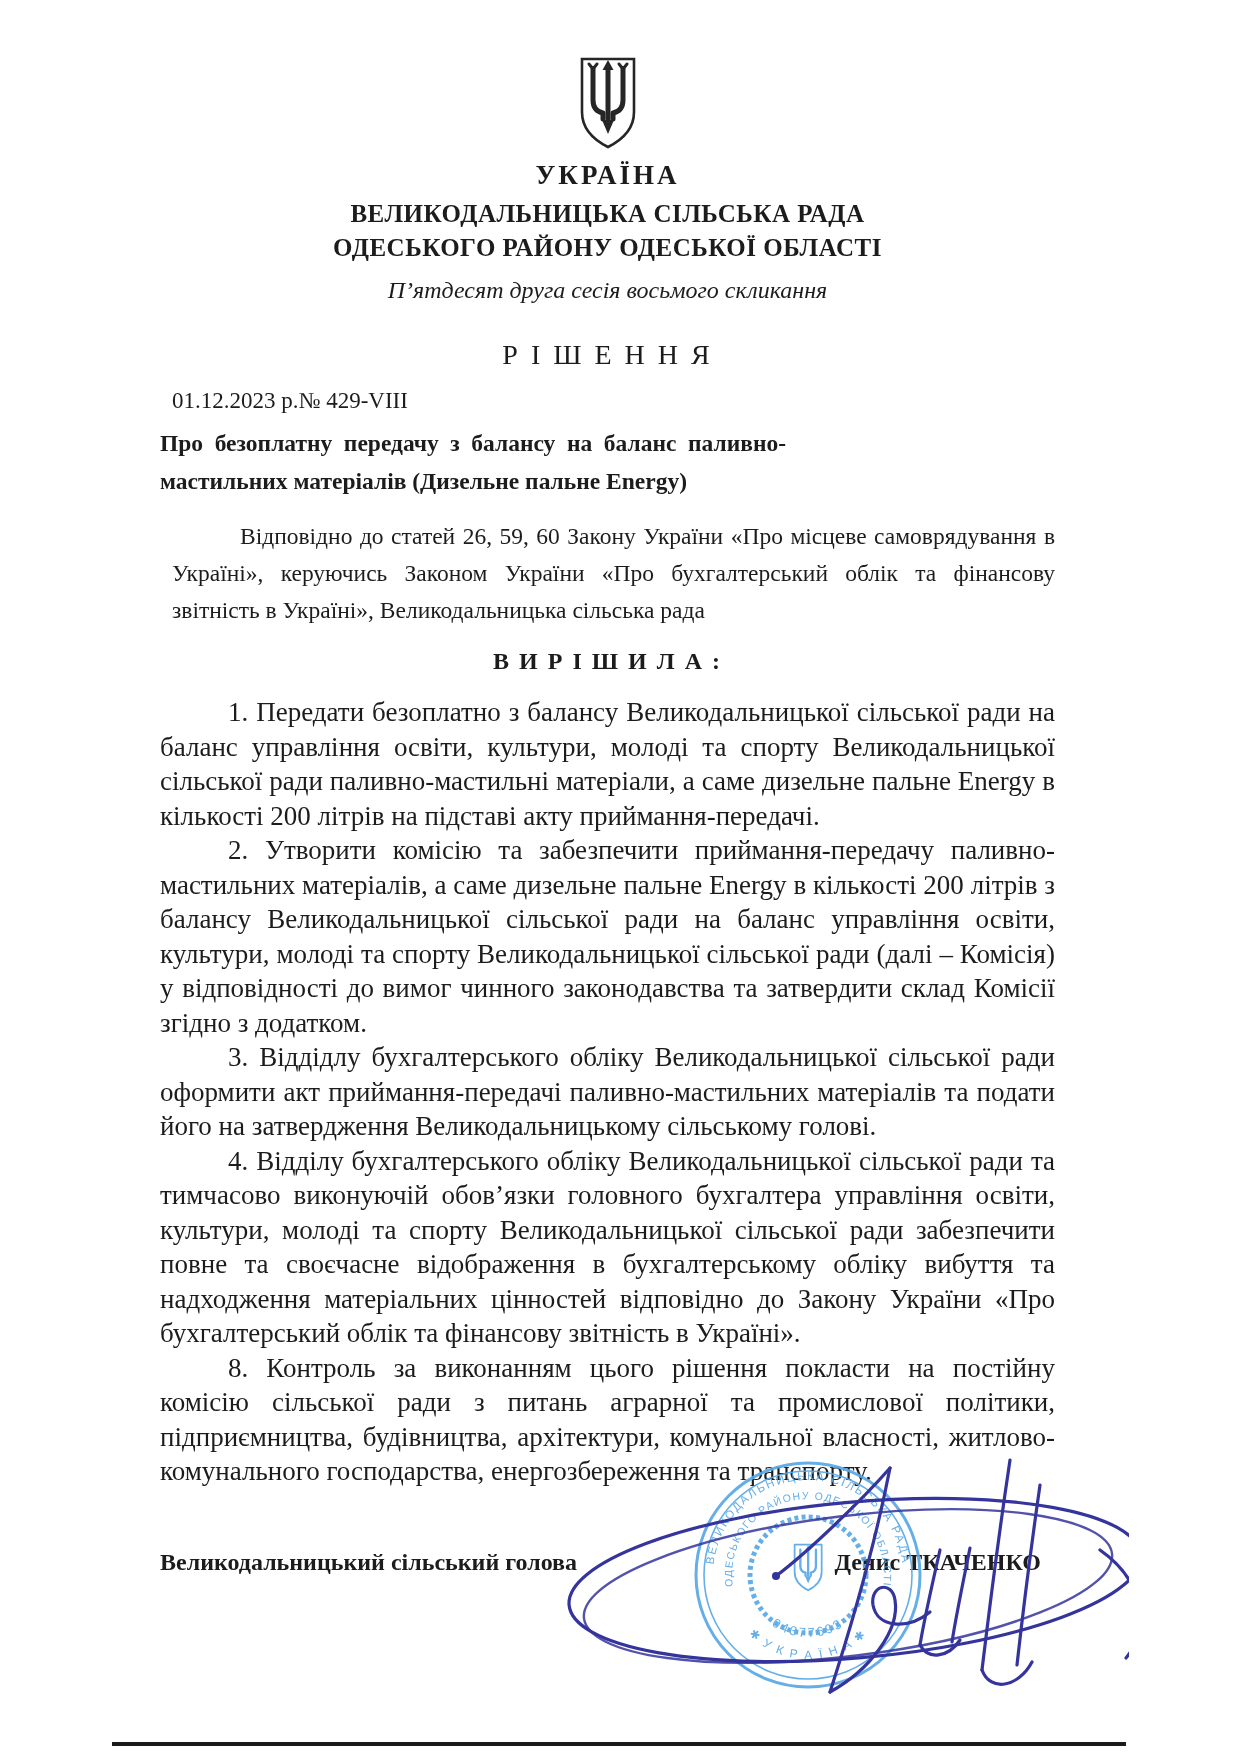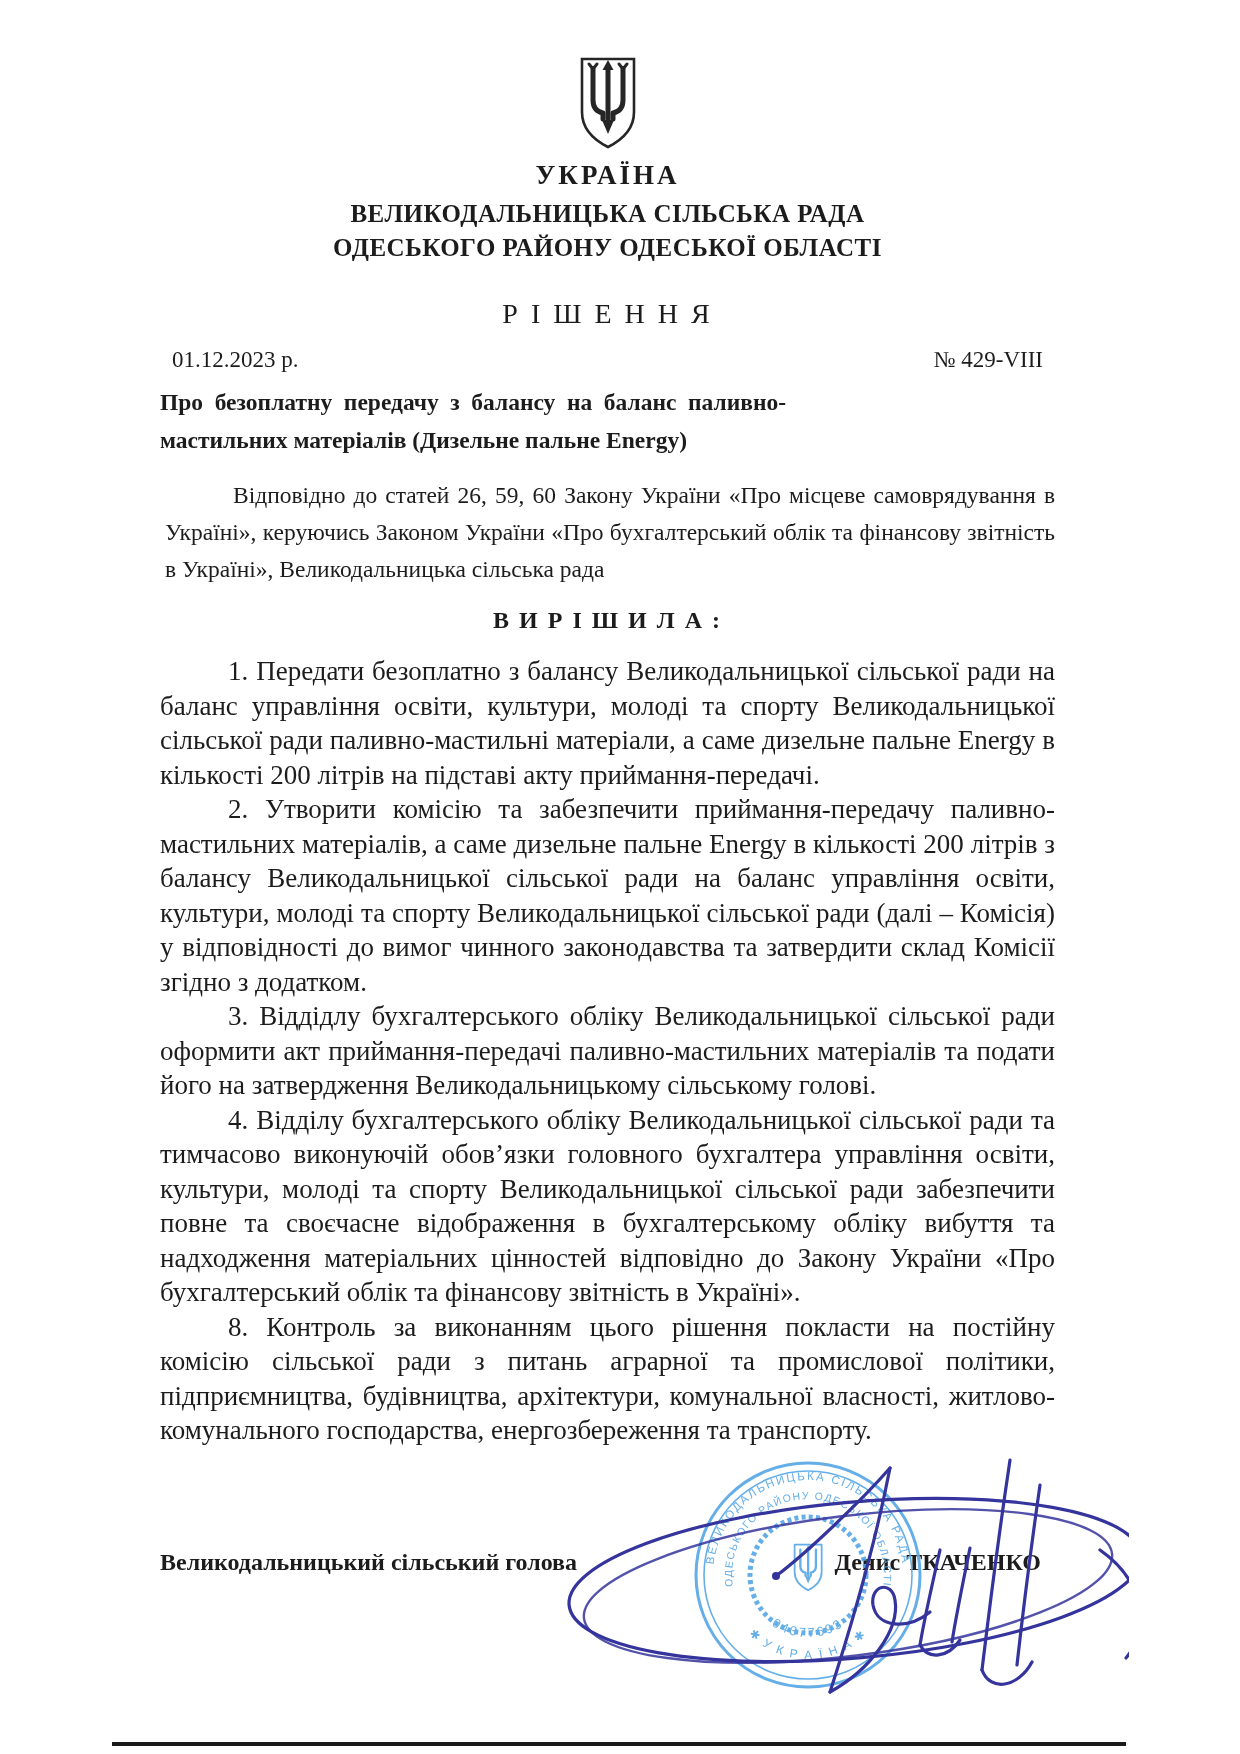--- a/index.html
+++ b/index.html
@@ -12,25 +12,25 @@
     overflow:hidden;
   }
   .content{padding:0 185px 0 160px;width:895px;}
   .hdr{ text-align:center; }
   .emblem{display:block;margin:56px auto 0 auto;}
   .country{margin-top:8px;font-size:27px;font-weight:bold;letter-spacing:3px;line-height:30px;}
   .council{margin-top:9px;font-size:25px;font-weight:bold;letter-spacing:.5px;line-height:30px;}
   .region{margin-top:4px;font-size:25px;font-weight:bold;letter-spacing:.5px;line-height:30px;}
   .session{margin-top:13px;font-size:24px;font-style:italic;line-height:28px;}
   .doc-title{margin-top:36px;text-align:center;font-size:28px;letter-spacing:3px;line-height:30px;}
-  .date-row{margin-top:17px;display:flex;justify-content:space-between;font-size:23px;line-height:28px;}
+  .date-row{margin-top:17px;display:flex;justify-content:flex-start;font-size:23px;line-height:28px;}
   .date-row .d{padding-left:12px;}
   .date-row .n{padding-right:12px;}
   .subject{margin-top:10px;width:626px;font-size:23.5px;font-weight:bold;line-height:37.5px;text-align:justify;}
-  .preamble{margin:18px 0 0 5px;font-size:23.5px;line-height:37px;text-align:justify;text-indent:68px;}
+  .preamble{margin:18px 0 0 12px;font-size:23.5px;line-height:37px;text-align:justify;text-indent:68px;}
   .resolved{margin-top:17px;text-align:center;font-size:24px;font-weight:bold;letter-spacing:2px;line-height:30px;}
   .items{margin-top:19px;}
   .items p{margin:0;font-size:27px;line-height:34.5px;text-align:justify;text-indent:68px;}
   .sig-row{
     position:absolute;left:160px;top:1547px;width:895px;
     display:flex;justify-content:space-between;align-items:baseline;
     font-size:24px;font-weight:bold;line-height:30px;gap:46px;
   }
   .sig-row .nm{padding-right:14px;}
   .stamp-svg{position:absolute;left:688px;top:1455px;color:var(--stamp-ink,#5aa9e4);opacity:.92;pointer-events:none;}
@@ -52,20 +52,21 @@
           <path d="M47 13 V44 Q47 55 37 57 L37 63"></path>
           <path d="M32 12 V63"></path>
         </g>
         <path d="M32 4 L26.5 14 H37.5 Z" fill="#262626"></path>
         <path d="M26 64 L32 78 L38 64 Z" fill="#262626"></path>
         <path d="M17 13 L13 8 M17 13 L21 8 M47 13 L43 8 M47 13 L51 8" stroke="#262626" stroke-width="3" stroke-linecap="round"></path>
       </svg>
       <div class="country">УКРАЇНА</div>
       <div class="council">ВЕЛИКОДАЛЬНИЦЬКА СІЛЬСЬКА РАДА</div>
       <div class="region">ОДЕСЬКОГО РАЙОНУ ОДЕСЬКОЇ ОБЛАСТІ</div>
+      <div class="session">П’ятдесят друга сесія восьмого скликання</div>
     </div>
 
     <div class="doc-title">Р І Ш Е Н Н Я</div>
 
     <div class="date-row">
       <span class="d">01.12.2023 р.</span>
       <span class="n">№ 429-VIII</span>
     </div>
 
     <div class="subject">Про безоплатну передачу з балансу на баланс паливно-мастильних матеріалів (Дизельне пальне Energy)</div>

